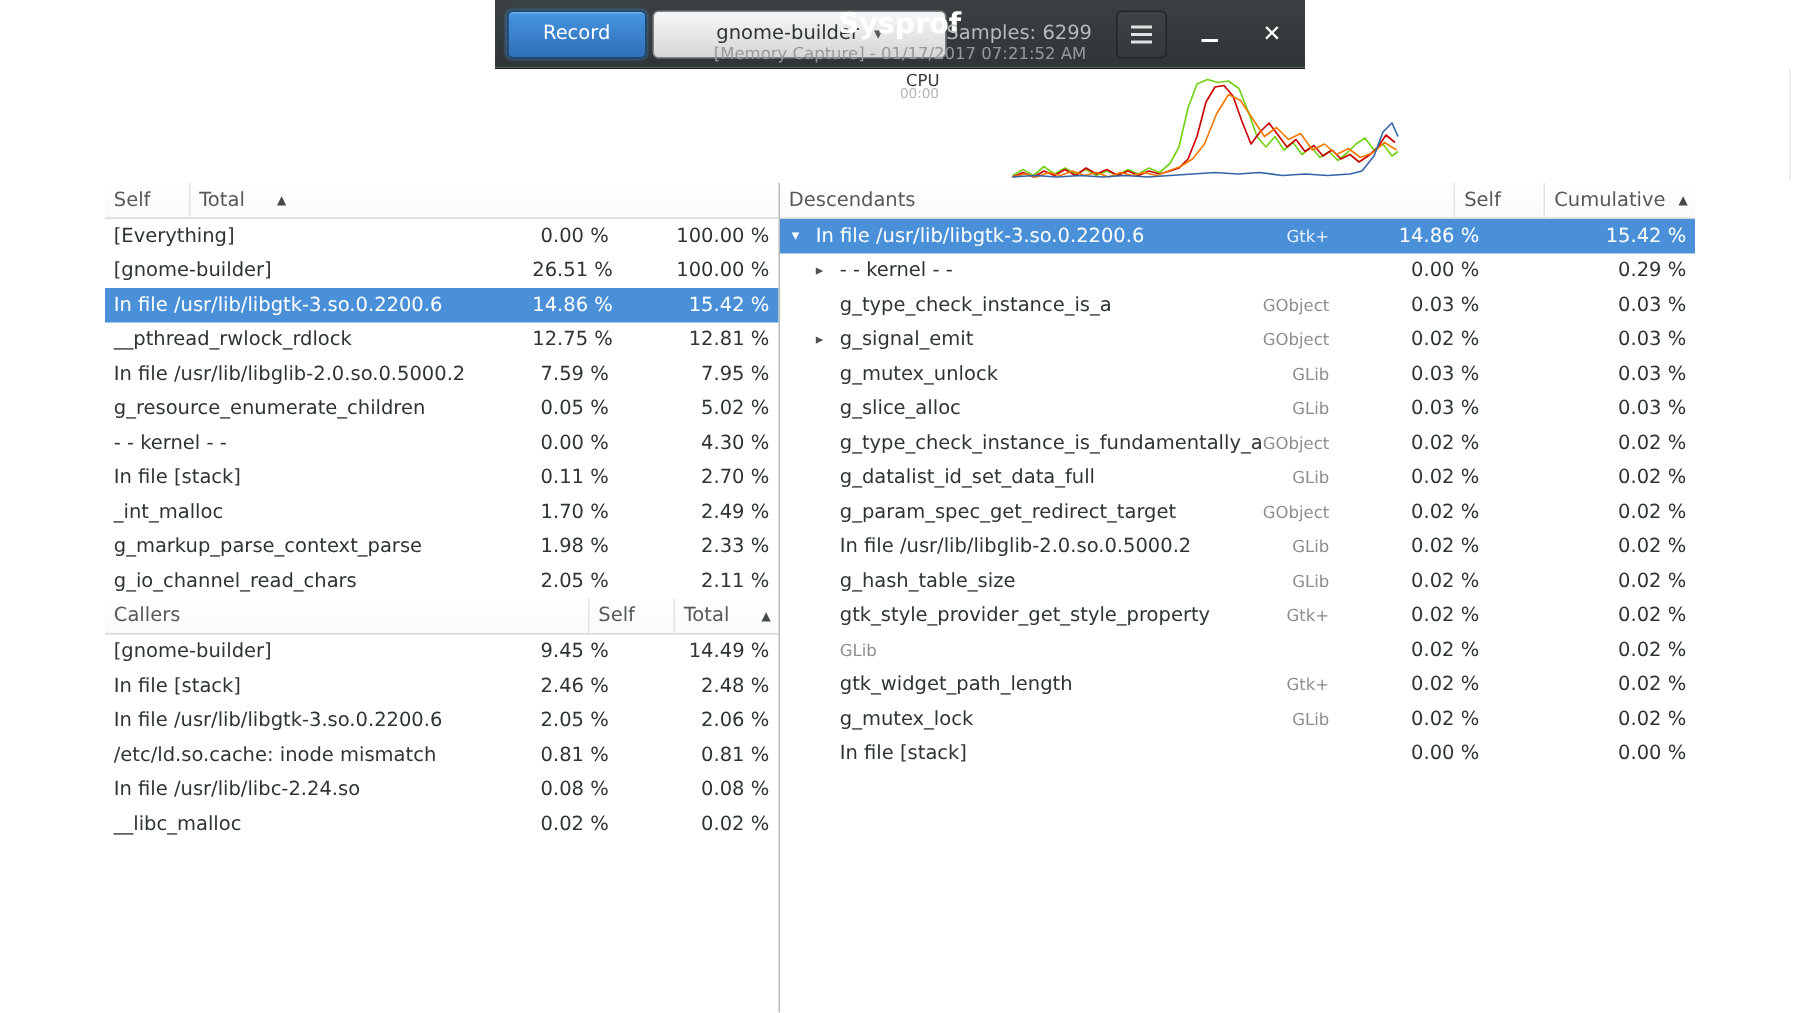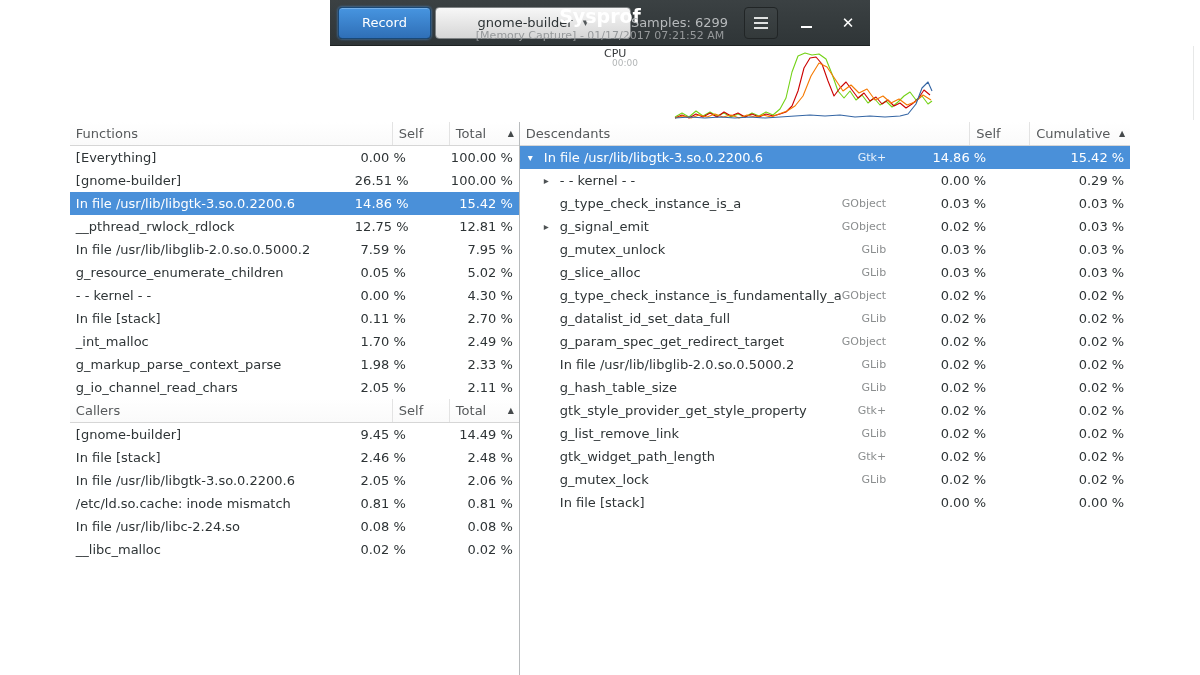--- a/index.html
+++ b/index.html
@@ -30,21 +30,21 @@
   .win-btn { width:28px; height:28px; margin-left:14px; background:none; border:none; display:flex;
     align-items:center; justify-content:center; cursor:pointer; }
   .min-glyph { display:block; width:11px; height:2px; background:#ffffff; margin-top:9px; }
   .close-glyph { font-size:15px; color:#ffffff; line-height:1; }
 
   
   .chart { flex:0 0 76px; height:76px; position:relative; background:#fafafa; border-bottom:1px solid #c8cacb; }
   .chart svg { position:absolute; left:0; top:0; width:1200px; height:75px; }
   .cpu-label { position:absolute; left:4px; top:1px; font-size:11px; color:#36393b; }
   .tick { position:absolute; font-size:9px; color:#b3b6b7; }
-  .tick-0 { left:12px; top:12px; }
+  .tick-0 { left:0; top:12px; }
   .tick-30 { left:621px; top:12px;margin-top:48px; }
   .gridline { position:absolute; left:593px; top:0; bottom:1px; width:1px; background:#e7e8e8; }
 
   
   .panes { flex:1; min-height:0; display:flex; background:#fff; }
   .left-pane { flex:0 0 449px; width:449px; display:flex; flex-direction:column; background:#fff; }
   .divider { flex:0 0 1px; width:1px; background:#b8bbbd; }
   .right-pane { flex:1; display:flex; flex-direction:column; background:#fff; }
 
   .thead { flex:0 0 24px; height:24px; display:flex; background:linear-gradient(#ffffff,#fafafa);
@@ -116,21 +116,20 @@
       </svg>
     <span class="cpu-label">CPU</span>
     <span class="tick tick-0">00:00</span>
     <span class="tick tick-30">00:30</span>
   </div>
 
   <div class="panes">
 
     <div class="left-pane">
       <div class="thead">
-        <span class="cell name th">Functions</span>
         <span class="th col-self-l">Self</span>
         <span class="th col-total-l">
           <span>Total</span>
           <span class="sort-arrow">▲</span>
         </span>
       </div>
       <div id="functions-body">
           <div class="trow">
             <span class="cell name">[Everything]</span>
             <span class="cell num col-self-l">0.00 %</span>
@@ -359,21 +358,20 @@
               <span class="dlabel">gtk_style_provider_get_style_property</span>
               <span class="category">Gtk+</span>
             </span>
             <span class="cell num col-self-r">0.02 %</span>
             <span class="cell num col-cum-r">0.02 %</span>
           </div>
           <div class="trow">
             <span class="cell dname">
               <span class="indent" style="width: 16px;"></span>
               <span class="expander"></span>
-              <span class="dlabel">g_list_remove_link</span>
               <span class="category">GLib</span>
             </span>
             <span class="cell num col-self-r">0.02 %</span>
             <span class="cell num col-cum-r">0.02 %</span>
           </div>
           <div class="trow">
             <span class="cell dname">
               <span class="indent" style="width: 16px;"></span>
               <span class="expander"></span>
               <span class="dlabel">gtk_widget_path_length</span>

